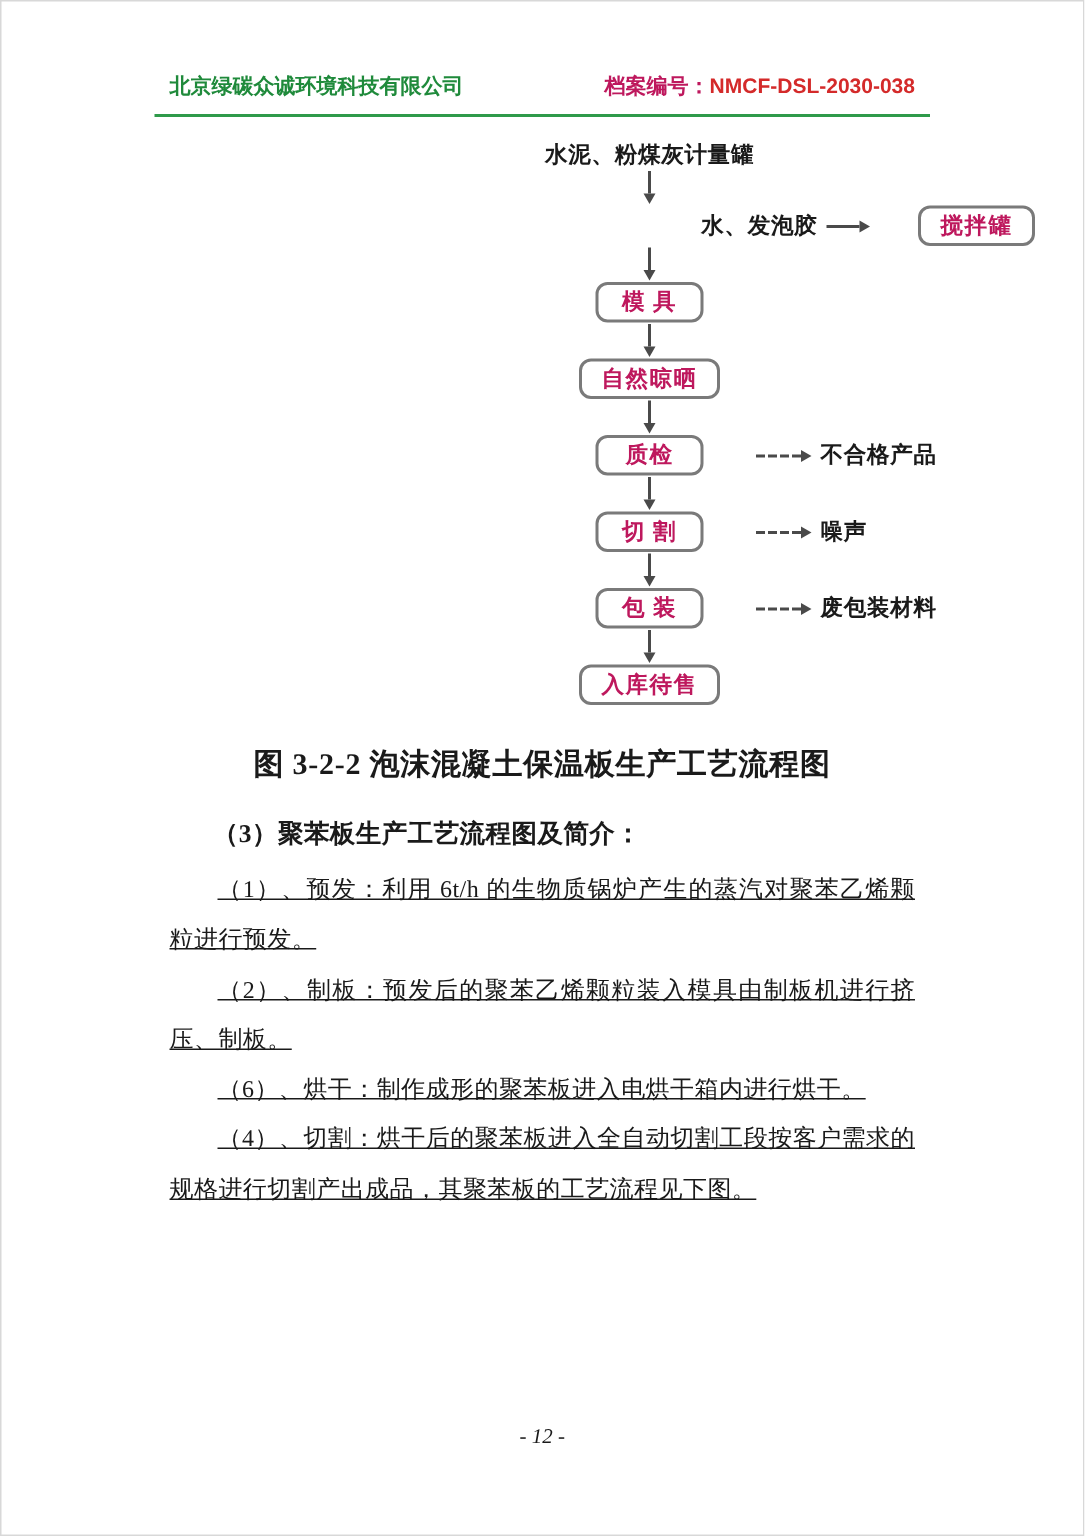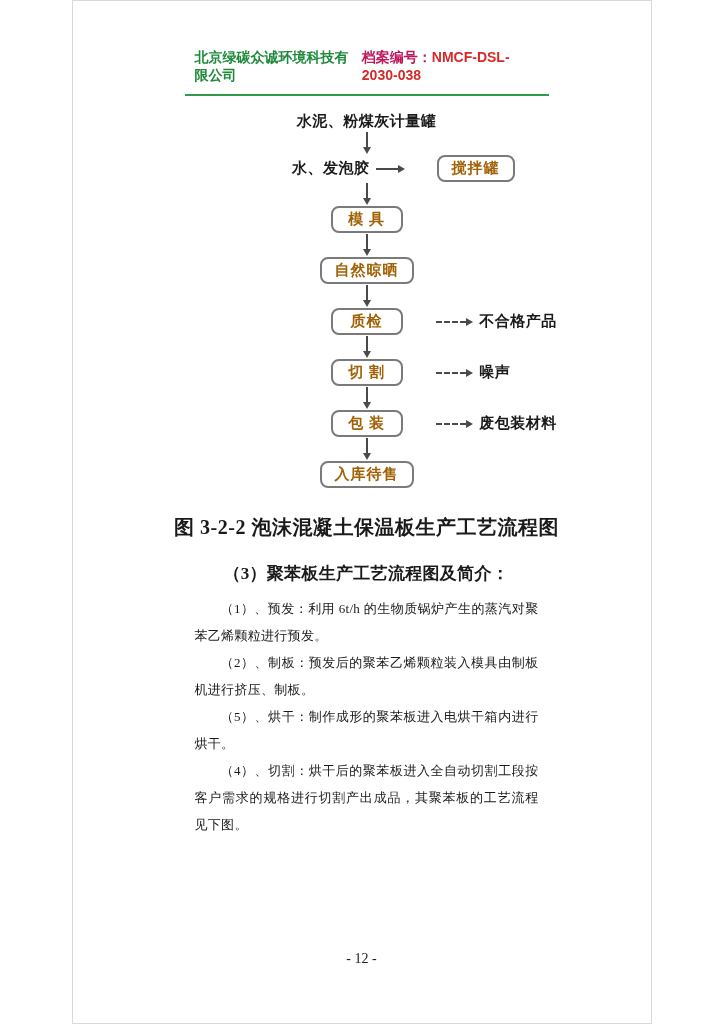--- a/index.html
+++ b/index.html
@@ -1,52 +1,51 @@
 <!DOCTYPE html>
 <html><head>
 <meta charset="utf-8">
 <style>
   * { margin:0; padding:0; box-sizing:border-box; }
   html,body { background:#ffffff; }
   .page {
     position:relative;
-    width:580px; height:1024px;
+    width:723px; height:1024px;
     margin:0 auto;
     background:#ffffff;
     border:1px solid #d8d8d8;
     font-family:"Liberation Serif","DejaVu Serif",serif;
     color:#1a1a1a;
     overflow:hidden;
-    padding-left:10px;
   }
 
   
   .doc-header {
     display:flex; justify-content:space-between; align-items:baseline;
     padding:48px 112px 0 112px;
     font-size:14px; font-weight:bold;
     font-family:"Liberation Sans","DejaVu Sans",sans-serif;
   }
   .header-rule {
     height:2px; margin:9px 102px 0 102px; background:#2f9a4a;
   }
 
   
   .flowchart { margin-top:16px; }
-  .fc-row { display:flex; justify-content:center; align-items:center; }
+  .fc-row { display:flex; justify-content:flex-end; align-items:center; }
   .fc-left  { width:218px; display:flex; justify-content:flex-end; align-items:center; }
   .fc-center{ width:142px; display:flex; justify-content:center; align-items:center; }
   .fc-right { width:218px; display:flex; justify-content:flex-start; align-items:center; }
 
   .fc-text { font-size:15px; font-weight:bold; white-space:nowrap; letter-spacing:0.5px; }
   .fc-box {
     border:2px solid #7a7a7a; border-radius:8px;
     padding:2px 13px; min-width:72px; text-align:center;
     font-size:15px; font-weight:bold; white-space:nowrap;
-    background:#fff; letter-spacing:1px; color:#a16207;
+    background:#fff; letter-spacing:1px; color:#be185d;
   }
 
   .v-arrow { display:flex; flex-direction:column; align-items:center; height:24px; justify-content:center; }
   .v-line  { width:2px; height:15px; background:#4a4a4a; }
   .v-head  { width:0; height:0; border-left:4.5px solid transparent; border-right:4.5px solid transparent; border-top:7px solid #4a4a4a; }
 
   .h-arrow { display:flex; align-items:center; }
   .h-line  { width:22px; height:2px; background:#4a4a4a; }
   .h-line.dash { width:30px; height:0; background:none; border-top:2px dashed #4a4a4a; }
   .h-head  { width:0; height:0; border-top:4.5px solid transparent; border-bottom:4.5px solid transparent; border-left:7px solid #4a4a4a; }
@@ -58,28 +57,28 @@
     margin-top:26px; letter-spacing:0.5px;
   }
 
   
   .content { padding:16px 112px 0 112px; }
   .heading {
     font-weight:bold; font-size:17px; text-indent:1.7em;
     line-height:2.0; margin-bottom:4px; letter-spacing:0.3px;
   }
   .para {
-    font-size:13px; line-height:2.08; text-indent:2em;
-    letter-spacing:0.3px; text-align:justify;
+    font-size:16px; line-height:2.08; text-indent:2em;
+    letter-spacing:0.3px; text-align:justify;text-decoration:underline;
   }
 
   
   .doc-footer {
     position:absolute; bottom:56px; left:0; right:0;
-    text-align:center; font-size:14px;
+    text-align:center; font-size:14px;font-style:italic;
   }
 </style>
 </head>
 <body>
 
 <div class="page">
 
   <header class="doc-header">
     <span style="color: rgb(31, 138, 59);">北京绿碳众诚环境科技有限公司</span>
     <span>
@@ -255,21 +254,21 @@
     </div>
 
   </section>
 
   <p class="caption">图 3-2-2 泡沫混凝土保温板生产工艺流程图</p>
 
   <section class="content">
     <p class="heading">（3）聚苯板生产工艺流程图及简介：</p>
     <p class="para">（1）、预发：利用 6t/h 的生物质锅炉产生的蒸汽对聚苯乙烯颗粒进行预发。</p>
     <p class="para">（2）、制板：预发后的聚苯乙烯颗粒装入模具由制板机进行挤压、制板。</p>
-    <p class="para">（5）、烘干：制作成形的聚苯板进入电烘干箱内进行烘干。</p>
+    <p class="para">（6）、烘干：制作成形的聚苯板进入电烘干箱内进行烘干。</p>
     <p class="para">（4）、切割：烘干后的聚苯板进入全自动切割工段按客户需求的规格进行切割产出成品，其聚苯板的工艺流程见下图。</p>
   </section>
 
   <footer class="doc-footer">
     <span>- 12 -</span>
   </footer>
 
 </div>
 
 </body></html>

